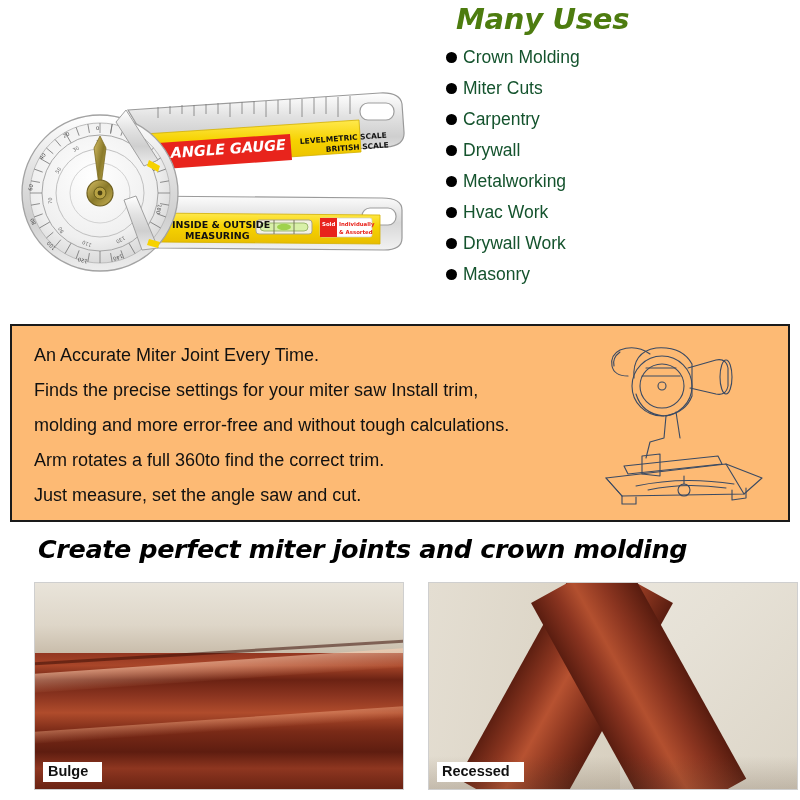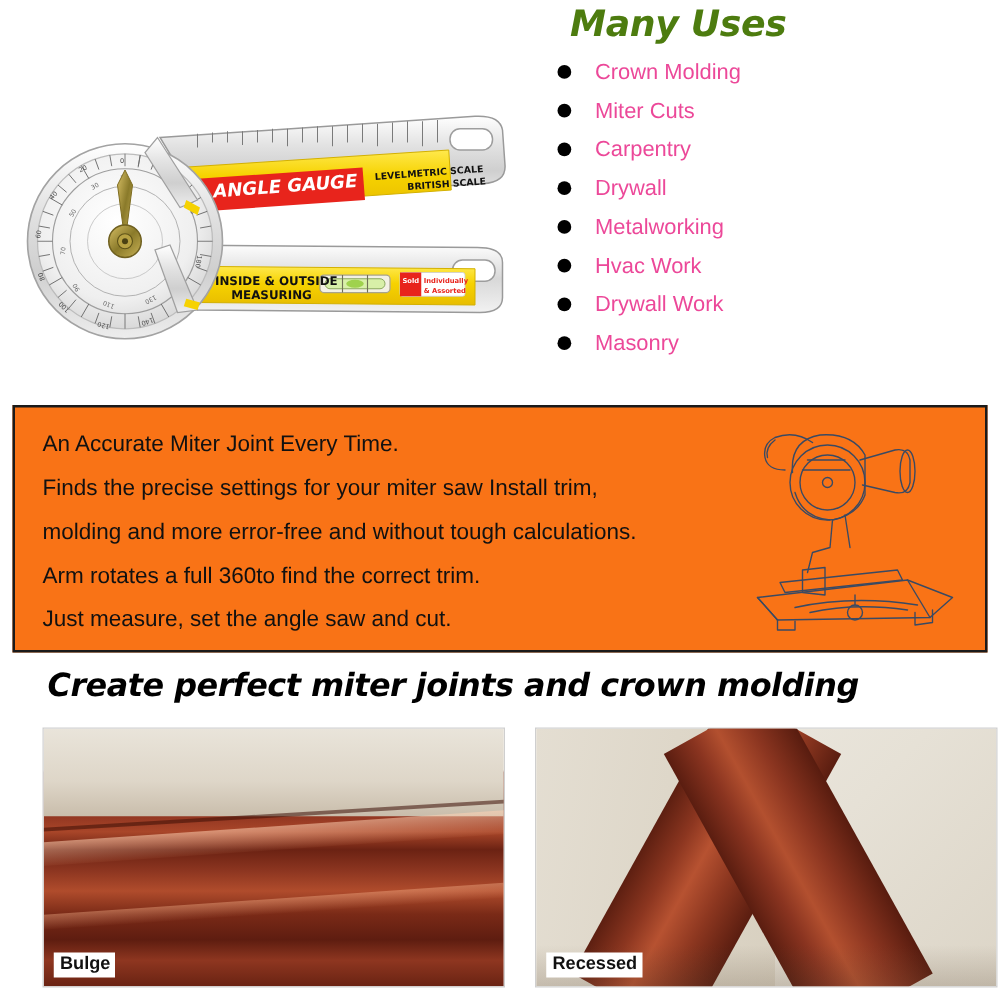--- a/index.html
+++ b/index.html
@@ -46,40 +46,39 @@
     letter-spacing: -0.3px;
   }
   .uses-list {
     list-style: none;
     margin: 0; padding: 0;
   }
   .uses-list li {
     display: flex;
     align-items: center;
     font-size: 17.5px;
-    color: #ec4899;
+    color: #14532d;
     height: 31px;
     line-height: 31px;
-    gap: 13px;
   }
   .bullet {
     width: 11px; height: 11px;
     border-radius: 50%;
     background: #000;
     margin-right: 6px;
     flex: 0 0 auto;
   }
 
   
   .mid-box {
     position: absolute;
     left: 10px; top: 324px;
     width: 780px; height: 198px;
     border: 2px solid #1a1a1a;
-    background: #f97316;
+    background: #fdba74;
   }
   .mid-text {
     position: absolute;
     left: 22px; top: 12px;
     width: 580px;
   }
   .mid-text p {
     margin: 0;
     font-size: 18px;
     color: #111;
@@ -123,21 +122,21 @@
     overflow: hidden;
     border: 1px solid #cfcfcf;
   }
   .photo-caption {
     position: absolute;
     left: 8px; bottom: 7px;
     background: #ffffff;
     color: #111;
     font-size: 14.5px;
     font-weight: bold;
-    padding: 1px 4px 2px 5px;
+    padding: 1px 14px 2px 5px;
     line-height: 17px;
   }
 
   
   .ph1-bg {
     position: absolute; inset: 0;
     background: linear-gradient(180deg,
       #f2efe9 0%, #efe9e0 16%,
       #7e2d1b 17%, #9c3a22 22%,
       #6d2414 27%, #8f3420 33%,

